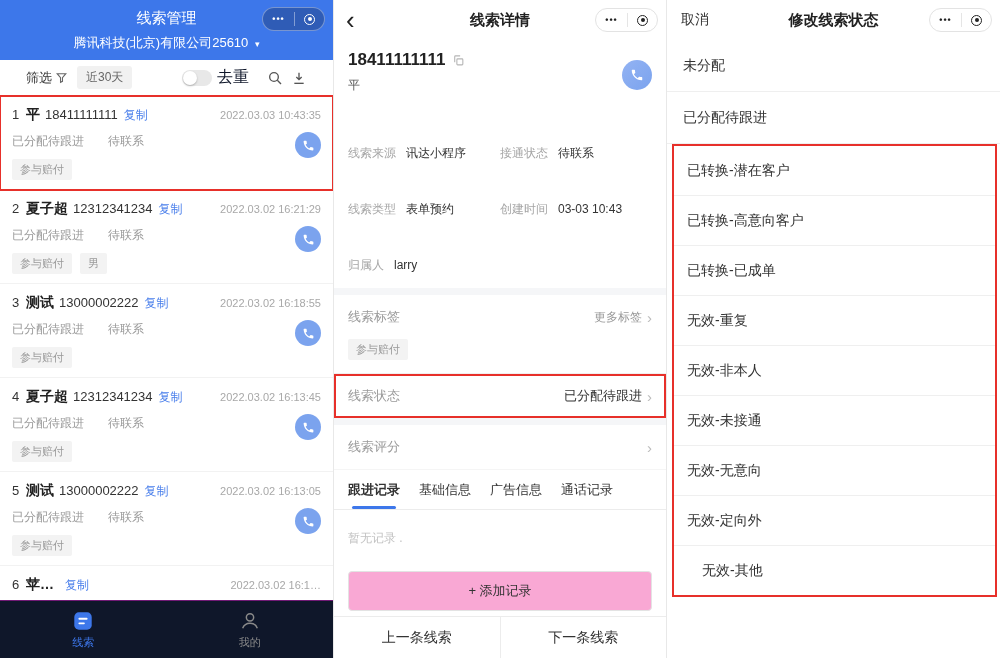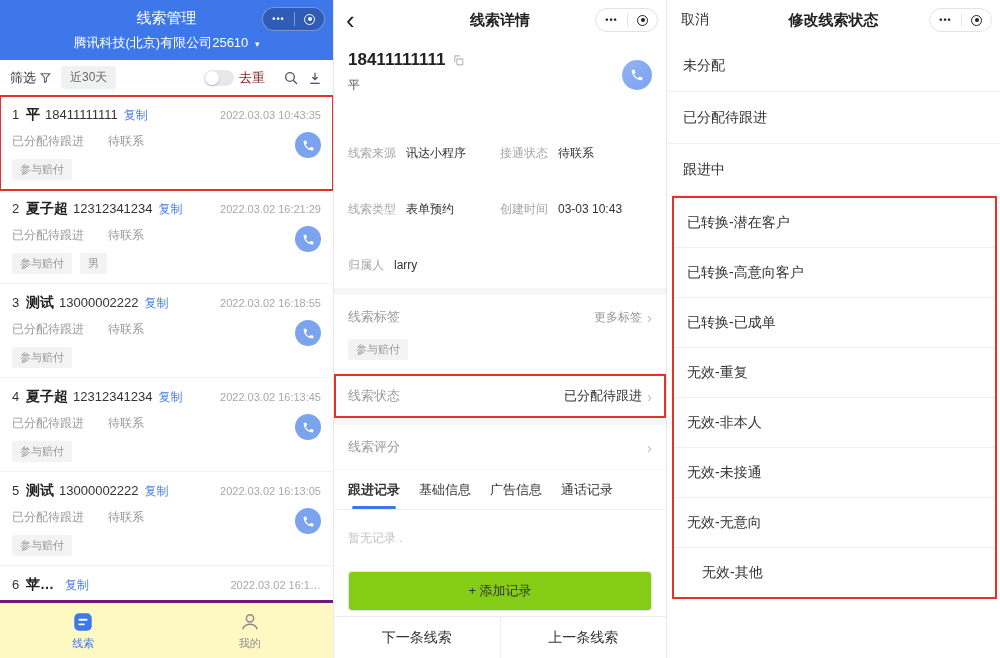--- a/index.html
+++ b/index.html
@@ -28,45 +28,45 @@
   .ringdot { width: 11px; height: 11px; border: 1.5px solid currentColor; border-radius: 50%; display: flex; align-items: center; justify-content: center; }
   .ringdot i { width: 4px; height: 4px; background: currentColor; border-radius: 50%; display: block; }
 
   
   .p1-head { background: var(--blue, #3d77ea); color: #fff; padding: 5px 0 8px; position: relative; }
   .p1-titlebar { position: relative; height: 26px; line-height: 26px; text-align: center; }
   .p1-title { font-size: 15px; font-weight: 500; }
   .p1-company { text-align: center; font-size: 13px; margin-top: 3px; cursor: pointer; }
   .caret { font-size: 9px; margin-left: 3px; }
 
-  .filterbar { display: flex; align-items: center; height: 36px; padding: 0 10px; border-bottom: 1px solid #f0f0f0; background: #fff; }
+  .filterbar { display: flex; align-items: center; height: 36px; padding: 0 26px; border-bottom: 1px solid #f0f0f0; background: #fff; }
   .f-label { font-size: 13px; color: #333; display: inline-flex; align-items: center; gap: 3px; cursor: pointer; }
   .chip { background: #f1f1f1; color: #666; font-size: 12px; padding: 3px 9px; border-radius: 3px; margin-left: 9px; cursor: pointer; }
   .spacer { flex: 1; }
   .toggle { width: 30px; height: 16px; border-radius: 8px; background: #e8e8e8; position: relative; display: inline-block; cursor: pointer; }
   .toggle .knob { position: absolute; left: 1px; top: 1px; width: 14px; height: 14px; border-radius: 50%; background: #fff; box-shadow: 0 1px 2px rgba(0,0,0,.25); }
-  .t-label { font-size: 13px; color: #7f1d1d; margin: 0 10px 0 5px; }
+  .t-label { font-size: 16px; color: #0f172a; margin: 0 10px 0 5px; }
   .icon-btn { margin-left: 8px; display: inline-flex; cursor: pointer; background: none; border: none; }
 
   .lead { position: relative; padding: 10px 12px 9px; border-bottom: 1px solid #f2f2f2; cursor: pointer; }
   .lead.annotated { outline: 2px solid var(--red, #e7302a); outline-offset: -1px; }
   .l-row1 { display: flex; align-items: baseline; font-size: 13px; }
   .l-idx { color: #333; min-width: 14px; }
   .l-name { font-weight: 700; font-size: 14px; margin-right: 5px; color: #222; }
   .l-phone { color: #333; }
   .l-copy { color: var(--link, #4a7feb); margin-left: 6px; font-size: 12px; cursor: pointer; }
   .l-time { margin-left: auto; color: #a8a8a8; font-size: 11px; }
   .l-row2 { margin-top: 9px; font-size: 12px; color: #999; display: flex; gap: 24px; }
   .l-row3 { margin-top: 9px; display: flex; gap: 8px; }
   .tag { background: #f3f3f3; color: #999; font-size: 11px; padding: 3px 8px; border-radius: 2px; }
   .callbtn { position: absolute; right: 12px; top: 36px; width: 26px; height: 26px; border-radius: 50%;
              background: var(--phone_blue, #7ba3ee); border: none; display: flex; align-items: center; justify-content: center; cursor: pointer; }
   .lead.partial { border-bottom: none; }
 
-  .tabbar { position: absolute; left: 0; right: 0; bottom: 0; height: 58px; background: #fef9c3; border-top: 3px solid #701a75; display: flex; z-index: 3; }
+  .tabbar { position: absolute; left: 0; right: 0; bottom: 0; height: 58px; background: #0f172a; border-top: 1px solid #701a75; display: flex; z-index: 3; }
   .tab { flex: 1; display: flex; flex-direction: column; align-items: center; justify-content: center; gap: 3px; font-size: 11px; color: #8a8a8a; cursor: pointer; }
   .tab.active { color: var(--blue, #3d77ea); }
 
   
   .nav-head { position: relative; height: 40px; display: flex; align-items: center; justify-content: center; background: #fff; }
   .back { position: absolute; left: 12px; top: 2px; font-size: 26px; color: #222; cursor: pointer; background: none; border: none; line-height: 36px; }
   .nav-title { font-size: 15px; font-weight: 600; color: #222; }
 
   .lead-head { position: relative; padding: 10px 14px 10px; }
   .lh-phone { font-size: 17px; font-weight: 700; color: #222; display: flex; align-items: center; gap: 7px; }
@@ -91,21 +91,21 @@
   .chev { color: #bbb; font-size: 15px; line-height: 1; }
   .tagline { padding: 0 14px 13px; display: flex; }
 
   .tabs { display: flex; gap: 19px; padding: 0 14px; border-bottom: 1px solid #ececec; border-top: 1px solid #f5f5f5; background: #fff; }
   .tab2 { padding: 11px 0 10px; font-size: 13px; color: #333; position: relative; cursor: pointer; text-align: right; }
   .tab2.active { font-weight: 700; }
   .tab2.active::after { content: ""; position: absolute; left: 8%; right: 8%; bottom: 0; height: 3px; background: var(--blue, #3d77ea); border-radius: 2px; }
 
   .empty { padding: 20px 14px 0; font-size: 12px; color: #c2c2c2; }
   .addbtn { display: block; margin: 24px 14px 0; height: 40px; width: calc(100% - 28px);
-            border: 1px solid #e3e3e3; border-radius: 4px; background: #84cc16; font-size: 13px; color: #333; cursor: pointer;
+            border: 1px solid #e3e3e3; border-radius: 4px; background: #f9a8d4; font-size: 13px; color: #333; cursor: pointer;
             font-family: inherit; }
 
   .p2-footer { position: absolute; bottom: 0; left: 0; right: 0; height: 42px; border-top: 1px solid #ececec; display: flex; background: #fff; }
   .pf-btn { flex: 1; display: flex; align-items: center; justify-content: center; font-size: 14px; color: #333; background: #fff; border: none; cursor: pointer; font-family: inherit; }
   .pf-btn + .pf-btn { border-left: 1px solid #ececec; }
 
   
   .cancel { position: absolute; left: 14px; font-size: 14px; color: #333; background: none; border: none; cursor: pointer; font-family: inherit; }
   .opt { padding: 17px 16px 16px; font-size: 14px; color: #333; border-bottom: 1px solid #efefef; cursor: pointer; background: #fff; }
   .red-group { border: 2px solid var(--red, #e7302a); margin: 0 3px 0 5px; }
@@ -402,22 +402,22 @@
     <span class="tab2">基础信息</span>
     <span class="tab2">广告信息</span>
     <span class="tab2">通话记录</span>
   </div>
 
   <div class="empty">暂无记录 .</div>
 
   <button class="addbtn">+ 添加记录</button>
 
   <footer class="p2-footer">
+    <button class="pf-btn">上一条线索</button>
     <button class="pf-btn">下一条线索</button>
-    <button class="pf-btn">上一条线索</button>
   </footer>
 </section>
 
 <section class="panel p3">
   <header class="nav-head">
     <button class="cancel">取消</button>
     <span class="nav-title">修改线索状态</span>
     <div class="capsule light">
       <span class="cap-more">•••</span>
       <span class="cap-div"></span>
@@ -425,25 +425,25 @@
           <span class="ringdot">
             <i></i>
           </span>
         </span>
     </div>
   </header>
 
   <div class="options">
     <div class="opt">未分配</div>
     <div class="opt">已分配待跟进</div>
-    <div class="opt">跟进中</div>
     <div class="red-group">
       <div class="opt">已转换-潜在客户</div>
       <div class="opt">已转换-高意向客户</div>
       <div class="opt">已转换-已成单</div>
       <div class="opt">无效-重复</div>
       <div class="opt">无效-非本人</div>
       <div class="opt">无效-未接通</div>
       <div class="opt">无效-无意向</div>
+      <div class="opt">无效-定向外</div>
       <div class="opt">无效-其他</div>
     </div>
   </div>
 </section>
 
 </body></html>

